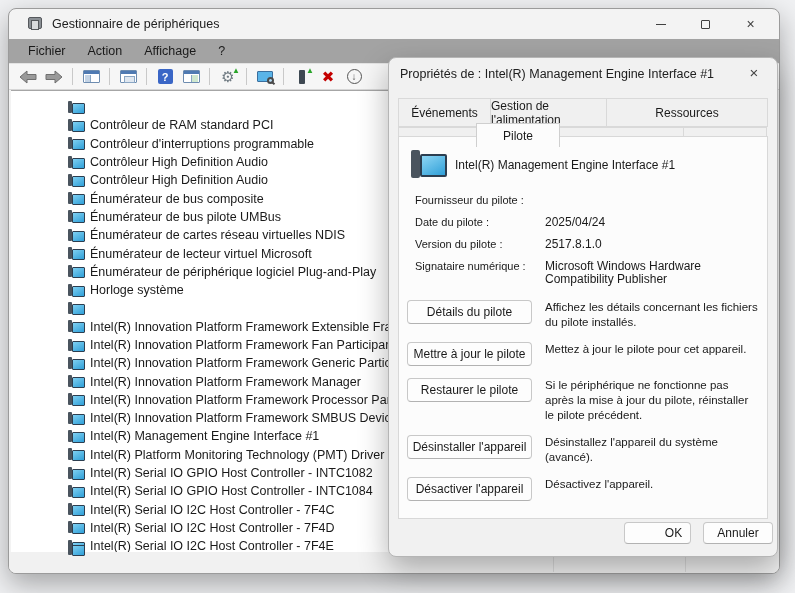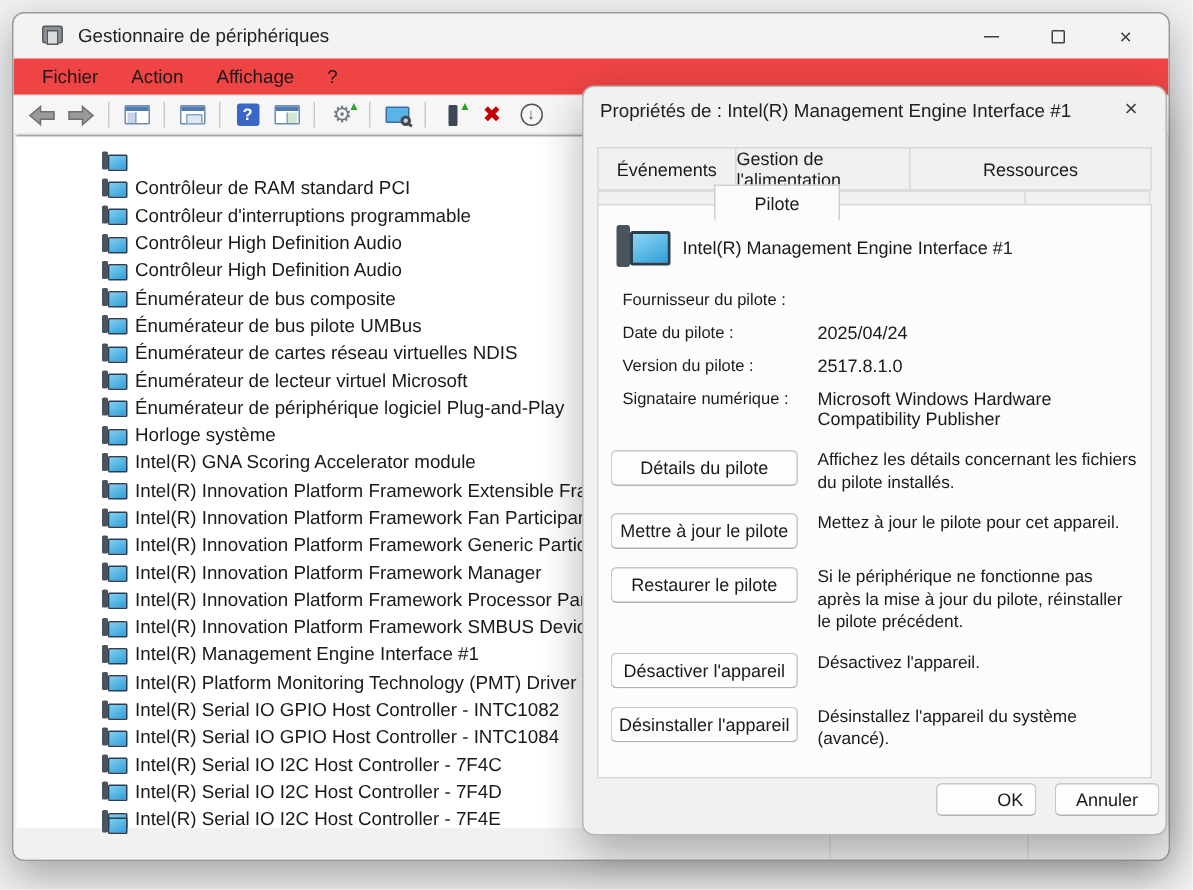--- a/index.html
+++ b/index.html
@@ -18,21 +18,21 @@
   .app-icon::after { content:""; position:absolute; left:4px; top:3px; width:6px; height:8px;
     background:#d9dbdd; border:1px solid #55585c; }
   .titlebar .title { margin-left:10px; font-size:12.5px; color:#202020; }
   .win-controls { margin-left:auto; display:flex; height:100%; }
   .wc { width:45px; height:100%; display:flex; align-items:center; justify-content:center; color:#404040; }
   .wc-min-glyph { width:10px; height:0; border-top:1px solid #404040; display:block; }
   .wc-max-glyph { width:9px; height:9px; border:1px solid #404040; border-radius:1px; display:block; }
   .wc.close { font-size:14px; margin-right:6px; }
 
   .menubar { position:absolute; left:0; top:30px; right:0; height:25px; display:flex;
-    align-items:center; padding-left:8px; background:#ef4444; border-bottom:1px solid #e3e3e3; }
+    align-items:center; padding-left:8px; background:#a3a3a3; border-bottom:1px solid #e3e3e3; }
   .menu-item { font-size:12.5px; padding:3px 11px; color:#1a1a1a; }
 
   .toolbar { position:absolute; left:0; top:55px; right:0; height:26px; display:flex;
     align-items:center; padding-left:6px; background:#f6f6f6; border-bottom:1px solid #d6d6d6; }
   .tb-sep { width:1px; height:17px; background:#c9c9c9; margin:0 5px; }
   .tb-btn { width:26px; height:22px; display:flex; align-items:center; justify-content:center; position:relative; }
   .arrow-svg { display:block; }
   .win-ic { width:17px; height:13px; border:1px solid #6d8cb0; background:#fff; position:relative; border-radius:1px; }
   .win-ic::before { content:""; position:absolute; left:0; top:0; right:0; height:3px; background:#4f7ab2; }
   .win-ic.pane-left::after { content:""; position:absolute; left:1px; top:4px; width:5px; height:7px; background:#c4d4e6; border-right:1px solid #8aa6c4; }
@@ -241,21 +241,20 @@
           <span class="tree-label">Énumérateur de périphérique logiciel Plug-and-Play</span>
         </div>
 
         <div class="tree-row">
           <span class="dev-icon"></span>
           <span class="tree-label">Horloge système</span>
         </div>
 
         <div class="tree-row">
           <span class="dev-icon"></span>
-          <span class="tree-label">Intel(R) GNA Scoring Accelerator module</span>
         </div>
 
         <div class="tree-row">
           <span class="dev-icon"></span>
           <span class="tree-label">Intel(R) Innovation Platform Framework Extensible Fram</span>
         </div>
 
         <div class="tree-row">
           <span class="dev-icon"></span>
           <span class="tree-label">Intel(R) Innovation Platform Framework Fan Participant</span>
@@ -386,27 +385,27 @@
             <button class="act-btn">Mettre à jour le pilote</button>
             <span class="act-desc">Mettez à jour le pilote pour cet appareil.</span>
           </div>
 
           <div class="action-row">
             <button class="act-btn">Restaurer le pilote</button>
             <span class="act-desc">Si le périphérique ne fonctionne pas après la mise à jour du pilote, réinstaller le pilote précédent.</span>
           </div>
 
           <div class="action-row">
+            <button class="act-btn">Désinstaller l'appareil</button>
+            <span class="act-desc">Désinstallez l'appareil du système (avancé).</span>
+          </div>
+
+          <div class="action-row">
             <button class="act-btn">Désactiver l'appareil</button>
             <span class="act-desc">Désactivez l'appareil.</span>
-          </div>
-
-          <div class="action-row">
-            <button class="act-btn">Désinstaller l'appareil</button>
-            <span class="act-desc">Désinstallez l'appareil du système (avancé).</span>
           </div>
         </div>
     </div>
 
     <div class="dlg-footer">
       <button class="btn-ok">OK</button>
       <button class="btn-cancel">Annuler</button>
     </div>
   </div>
 </div>

